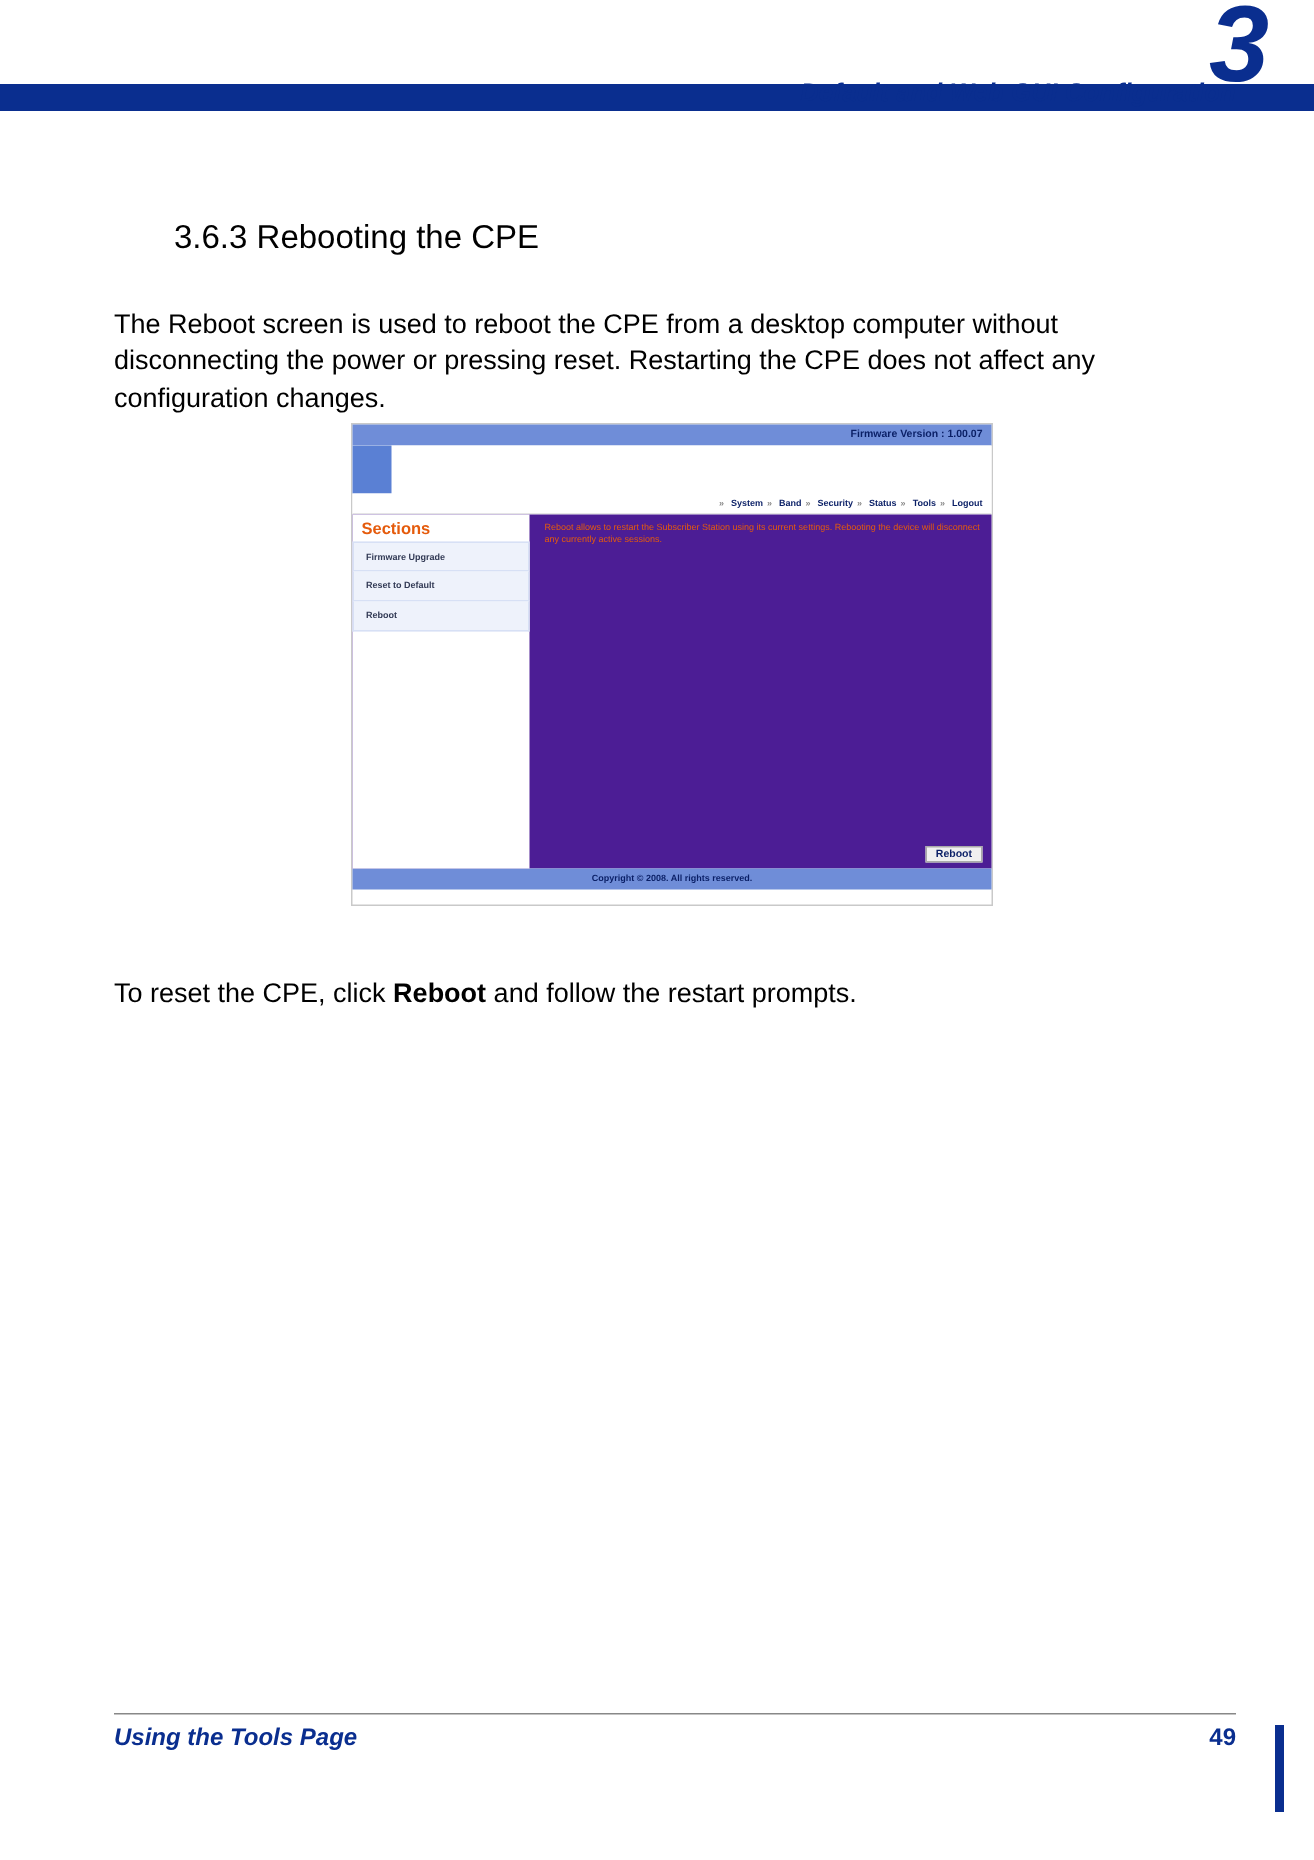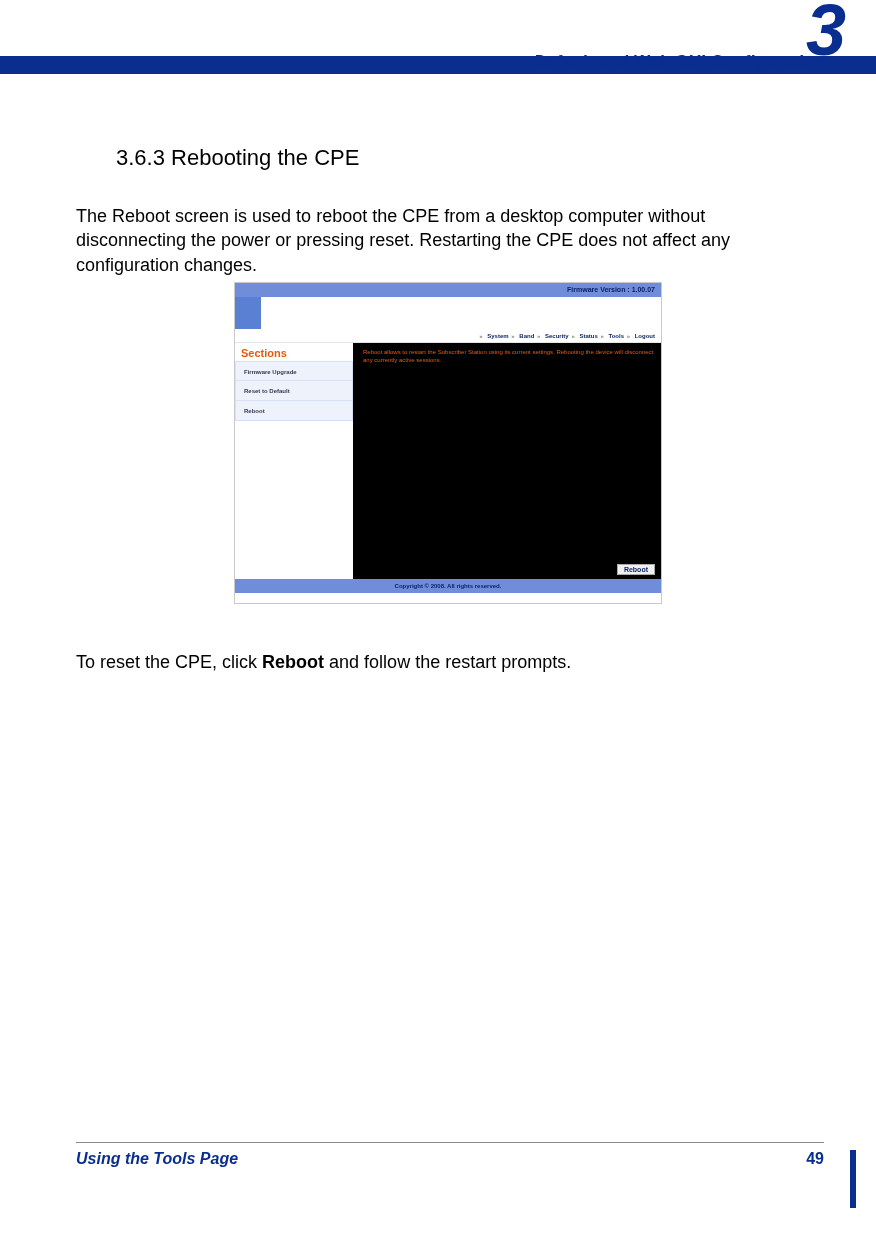--- a/index.html
+++ b/index.html
@@ -90,21 +90,21 @@
     background: #fff;
     border-bottom: 1px solid #e5e5e5;
   }
   .nav-row .nav-item { display: inline-block; margin-left: 2px; }
   .nav-row .sep { color: #888; display: inline-block; margin: 0 1px; }
 
   .main-area {
     display: flex;
     width: 100%;
     height: 236px;
-    background: #000000;
+    background: #4c1d95;
     justify-content: center;
   }
   .sidebar {
     width: 118px;
     background: #fff;
   }
   .sidebar-title {
     font-size: 11px;
     font-weight: bold;
     color: #e55b0c;

